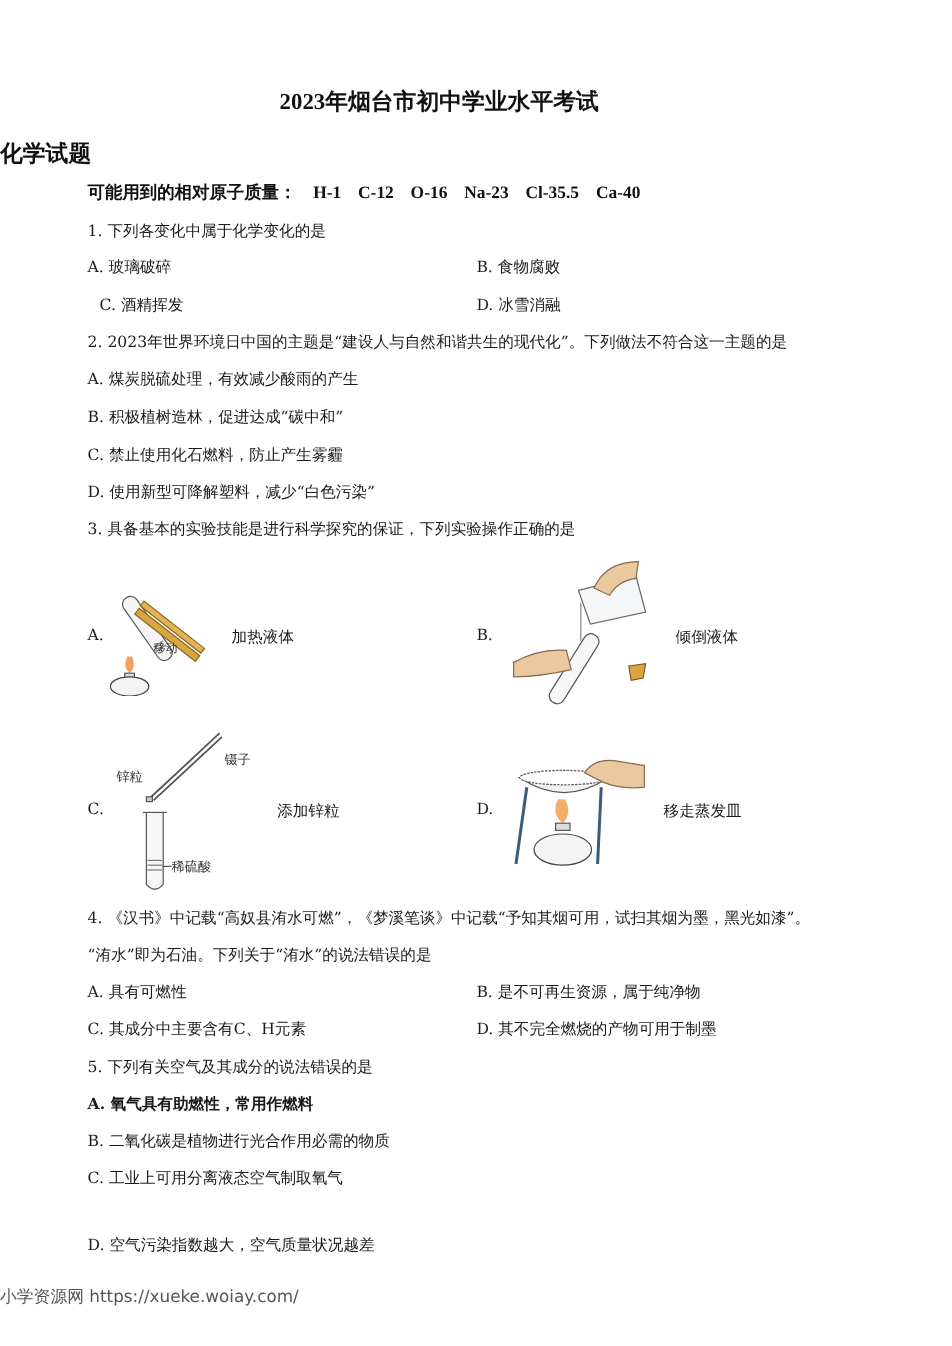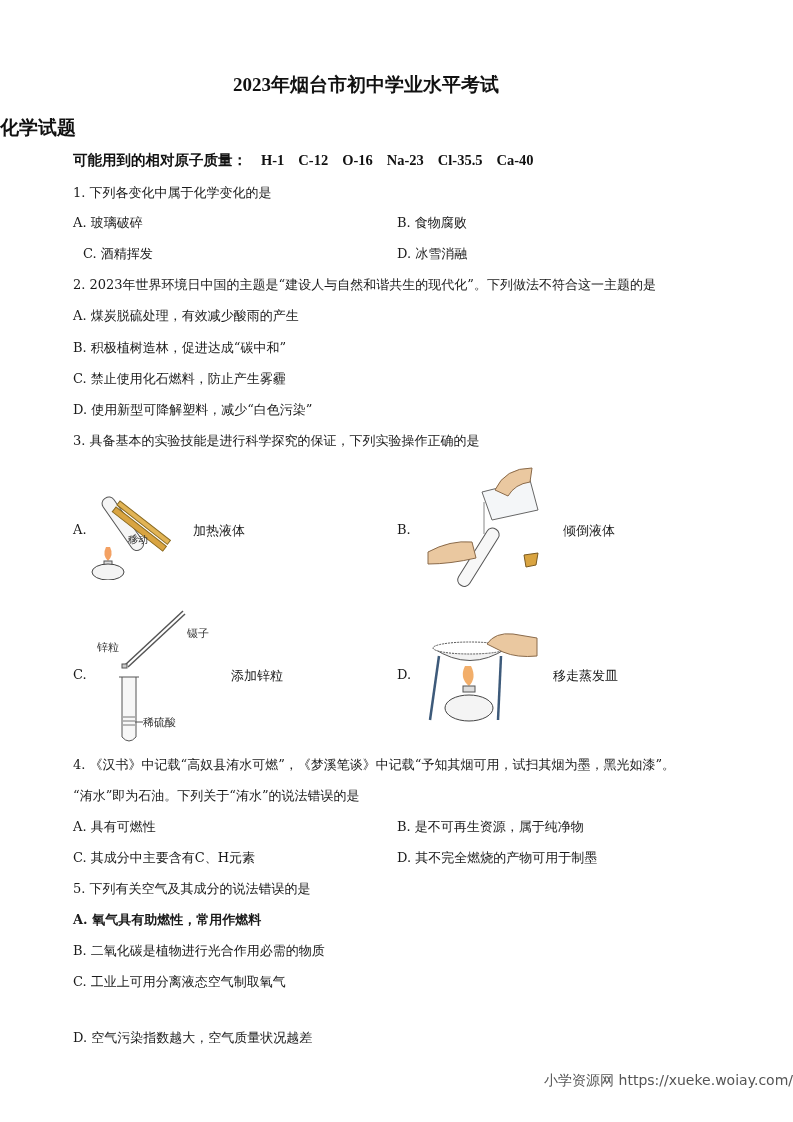--- a/index.html
+++ b/index.html
@@ -118,13 +118,13 @@
 <div class="abs line" style="left:397px;top:818px;">B. 是不可再生资源，属于纯净物</div>
 <div class="abs line" style="left:73px;top:849px;">C. 其成分中主要含有C、H元素</div>
 <div class="abs line" style="left:397px;top:849px;">D. 其不完全燃烧的产物可用于制墨</div>
 
 <div class="abs line" style="left:73px;top:880px;">5. 下列有关空气及其成分的说法错误的是</div>
 <div class="abs line" style="left:73px;top:911px;font-weight:bold;">A. 氧气具有助燃性，常用作燃料</div>
 <div class="abs line" style="left:73px;top:942px;">B. 二氧化碳是植物进行光合作用必需的物质</div>
 <div class="abs line" style="left:73px;top:973px;">C. 工业上可用分离液态空气制取氧气</div>
 <div class="abs line" style="left:73px;top:1004px;margin-top:25px;">D. 空气污染指数越大，空气质量状况越差</div>
 
-<div class="abs footer" style="left:0;width:793px;text-align:right;top:1072px;">小学资源网 https://xueke.woiay.com/</div>
+<div class="abs footer" style="left:0;width:793px;text-align:left;top:1072px;">小学资源网 https://xueke.woiay.com/</div>
 
 </body></html>

